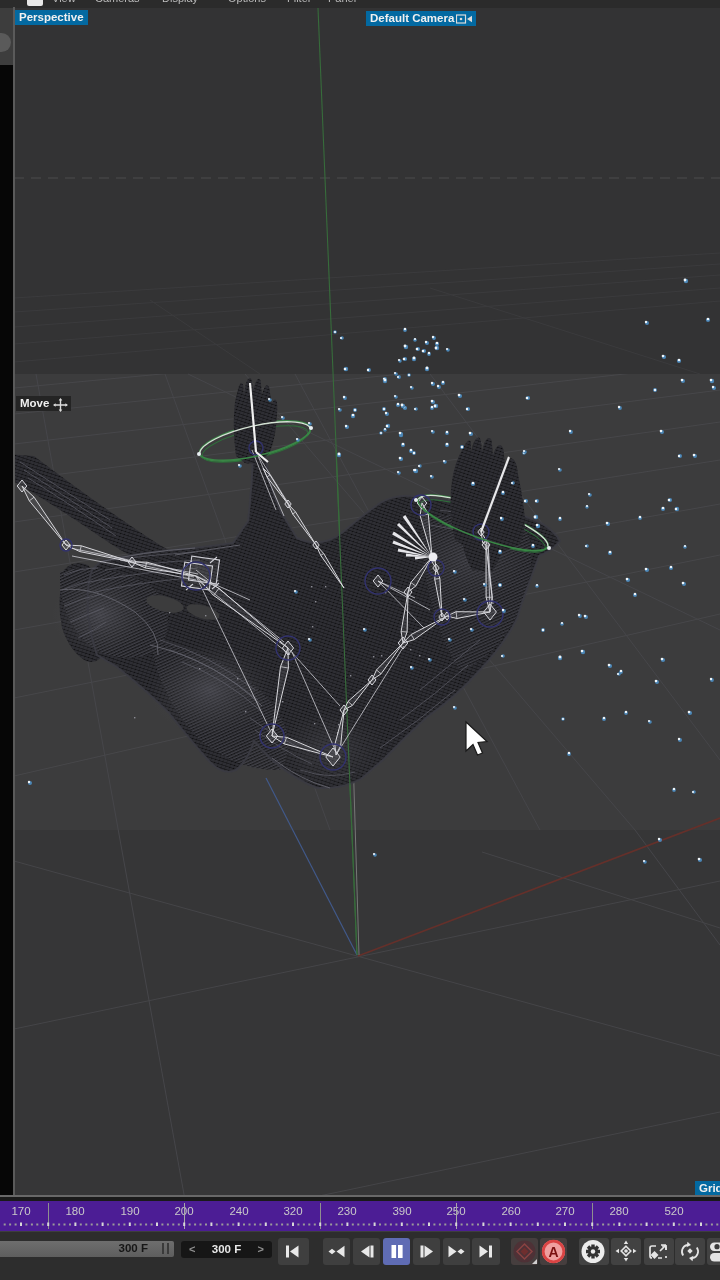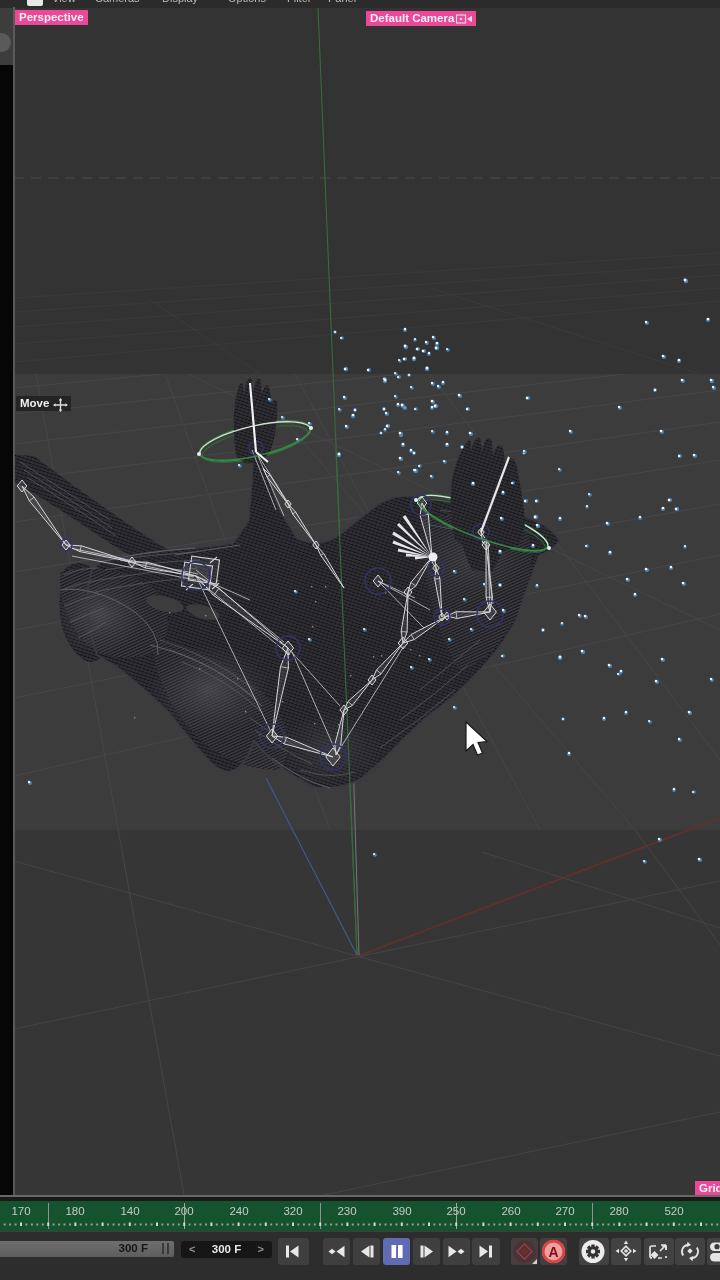--- a/index.html
+++ b/index.html
@@ -6,26 +6,26 @@
 html,body { width:720px; height:1280px; overflow:hidden; background:#000; }
 body { font-family:"Liberation Sans", sans-serif; position:relative; }
 #root { position:absolute; top:0; left:0; width:720px; height:1280px; background:#060606; }
 .abs { position:absolute; }
 #menubar { top:0; left:0; width:720px; height:8px; background:#2b2b2b; overflow:hidden; }
 #menubar .mi { position:absolute; top:-8px; color:#bcbcbc; font-size:11px; }
 #micon { position:absolute; top:-4px; left:27px; width:16px; height:10px; background:#e8e8e8; border-radius:2px; }
 #vpborder-l { top:7px; left:13px; width:2px; height:1193px; background:#5a5a5a; }
 #leftblock { top:8px; left:0; width:13px; height:57px; background:#3d3d3d; }
 #leftcirc { top:33px; left:-8px; width:19px; height:19px; background:#5a5a5a; border-radius:50%; }
-.vplabel { color:#f0f0f0; font-size:11.5px; font-weight:bold; background:#ec4899; padding:1px 4px 2px 4px; white-space:nowrap; }
+.vplabel { color:#f0f0f0; font-size:11.5px; font-weight:bold; background:#0369a1; padding:1px 4px 2px 4px; white-space:nowrap; }
 #lblPersp { top:10px; left:15px; }
 #lblCam { top:11px; left:366px; padding-right:22px; }
 #lblMove { top:396px; left:16px; padding-right:22px; background:#242424;}
 #lblGrid { top:1181px; left:695px; width:44px; }
-#ruler { top:1201px; left:0; width:720px; height:30px; background:#14532d; }
+#ruler { top:1201px; left:0; width:720px; height:30px; background:#4c1d95; }
 #ruler .num { position:absolute; top:4px; color:#c9c9c9; font-size:11.5px; transform:translateX(-50%); }
 #ruler .vbar { position:absolute; top:2px; width:1px; height:26px; background:#8f8f8f; }
 #transport { top:1231px; left:0; width:720px; height:49px; background:#2d2d2d; border-top:1px solid #3e3e3e; }
 #pslider { position:absolute; top:9px; left:0px; width:174px; height:16px; background:linear-gradient(#6e6e6e,#5e5e5e); border-radius:0 2px 2px 0; }
 #pslider .pf { position:absolute; top:1px; right:26px; color:#161616; font-size:11.5px; font-weight:bold; }
 #pslider .grip { position:absolute; top:2px; right:5px; width:7px; height:11px; border-left:2px solid #3a3a3a; border-right:2px solid #3a3a3a;}
 #stepper { position:absolute; top:9px; left:181px; width:91px; height:17px; background:#161616; border-radius:3px; color:#e8e8e8; }
 #stepper .sv { position:absolute; top:2px; left:0; width:100%; text-align:center; font-size:11.5px; font-weight:bold; }
 #stepper .ar { position:absolute; top:2px; color:#909090; font-size:11px; font-weight:bold;}
 .tbtn { position:absolute; top:6px; width:28px; height:27px; background:#3f3f3f; border-radius:3px; }
@@ -658,21 +658,21 @@
 <path d="M7.5 0 L5.7 2.6 H9.3 Z M7.5 14 L5.7 11.4 H9.3 Z M0 7 L2.6 5.2 V8.8 Z M15 7 L12.4 5.2 V8.8 Z" fill="#dcdcdc"></path>
 </svg>
 </div>
 <div class="abs vplabel" id="lblGrid">Grid</div>
 <div class="abs" style="top:1195px;left:0;width:720px;height:2px;background:#686868"></div>
 <div class="abs" style="top:1197px;left:0;width:720px;height:4px;background:#1a1a1a"></div>
 
 <div class="abs" id="ruler">
       <span class="num" style="left:21px">170</span>
 <span class="num" style="left:75px">180</span>
-<span class="num" style="left:130px">140</span>
+<span class="num" style="left:130px">190</span>
 <span class="num" style="left:184px">200</span>
 <span class="num" style="left:239px">240</span>
 <span class="num" style="left:293px">320</span>
 <span class="num" style="left:347px">230</span>
 <span class="num" style="left:402px">390</span>
 <span class="num" style="left:456px">250</span>
 <span class="num" style="left:511px">260</span>
 <span class="num" style="left:565px">270</span>
 <span class="num" style="left:619px">280</span>
 <span class="num" style="left:674px">520</span>

